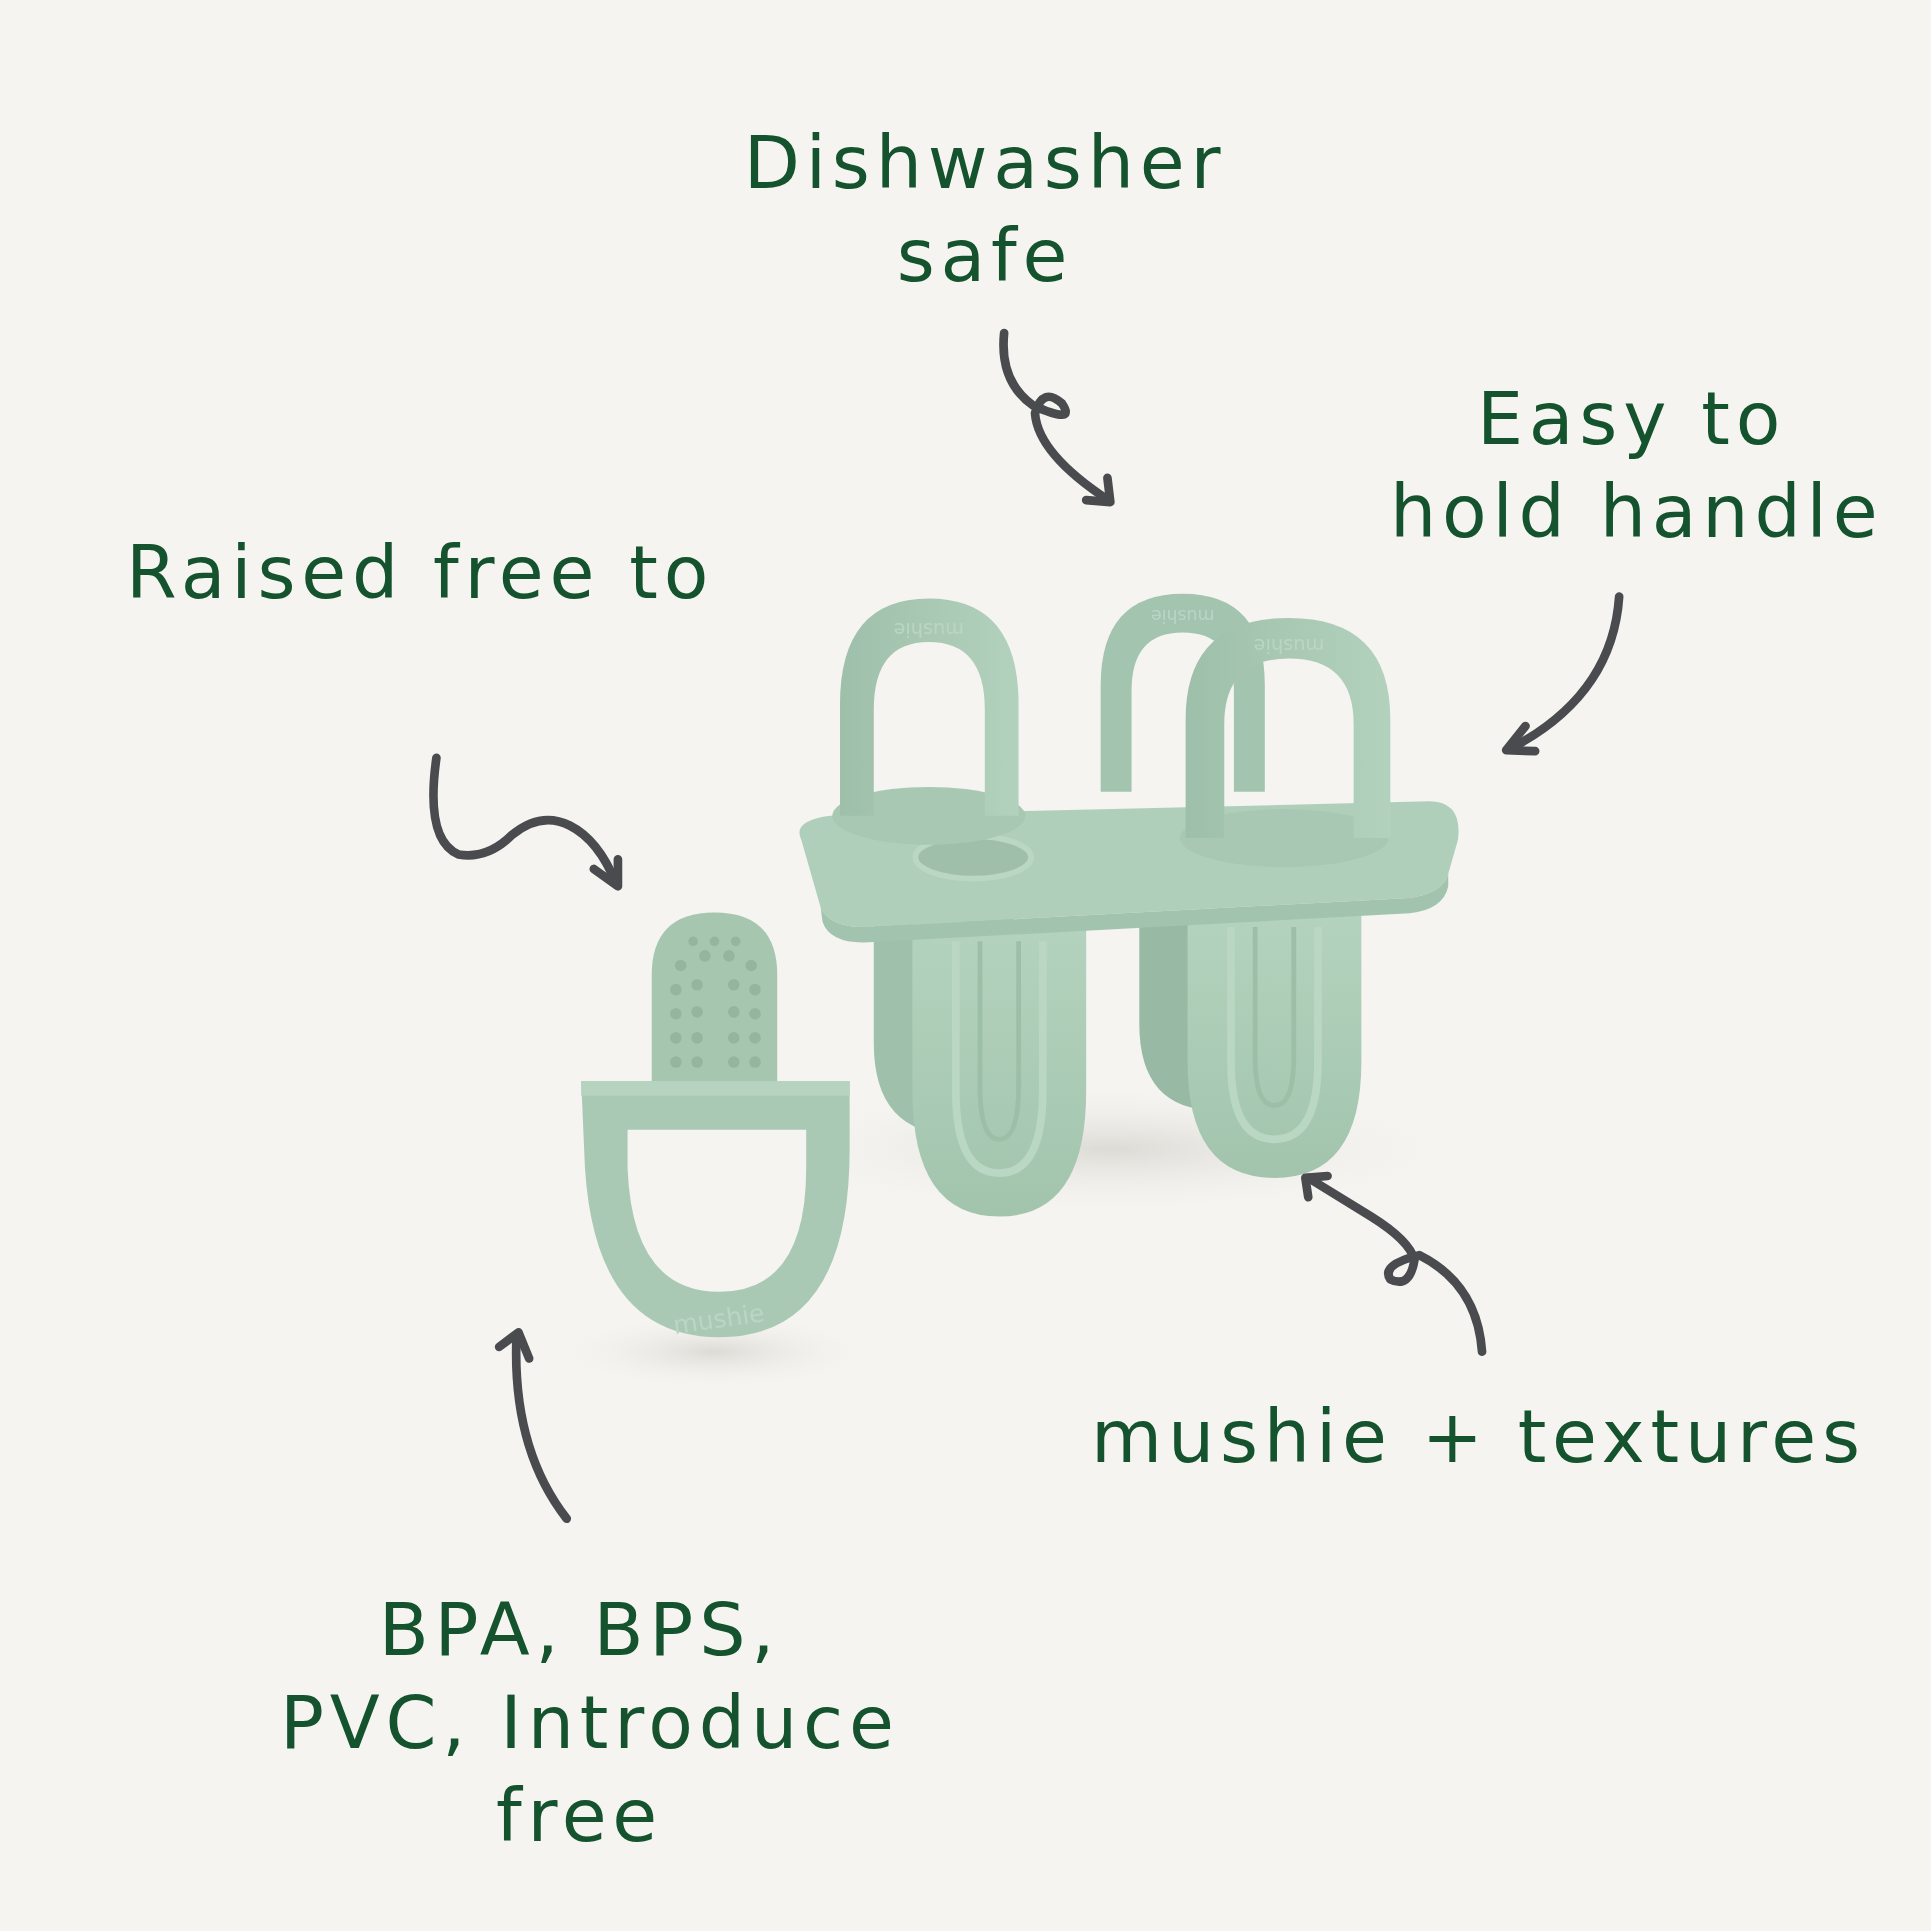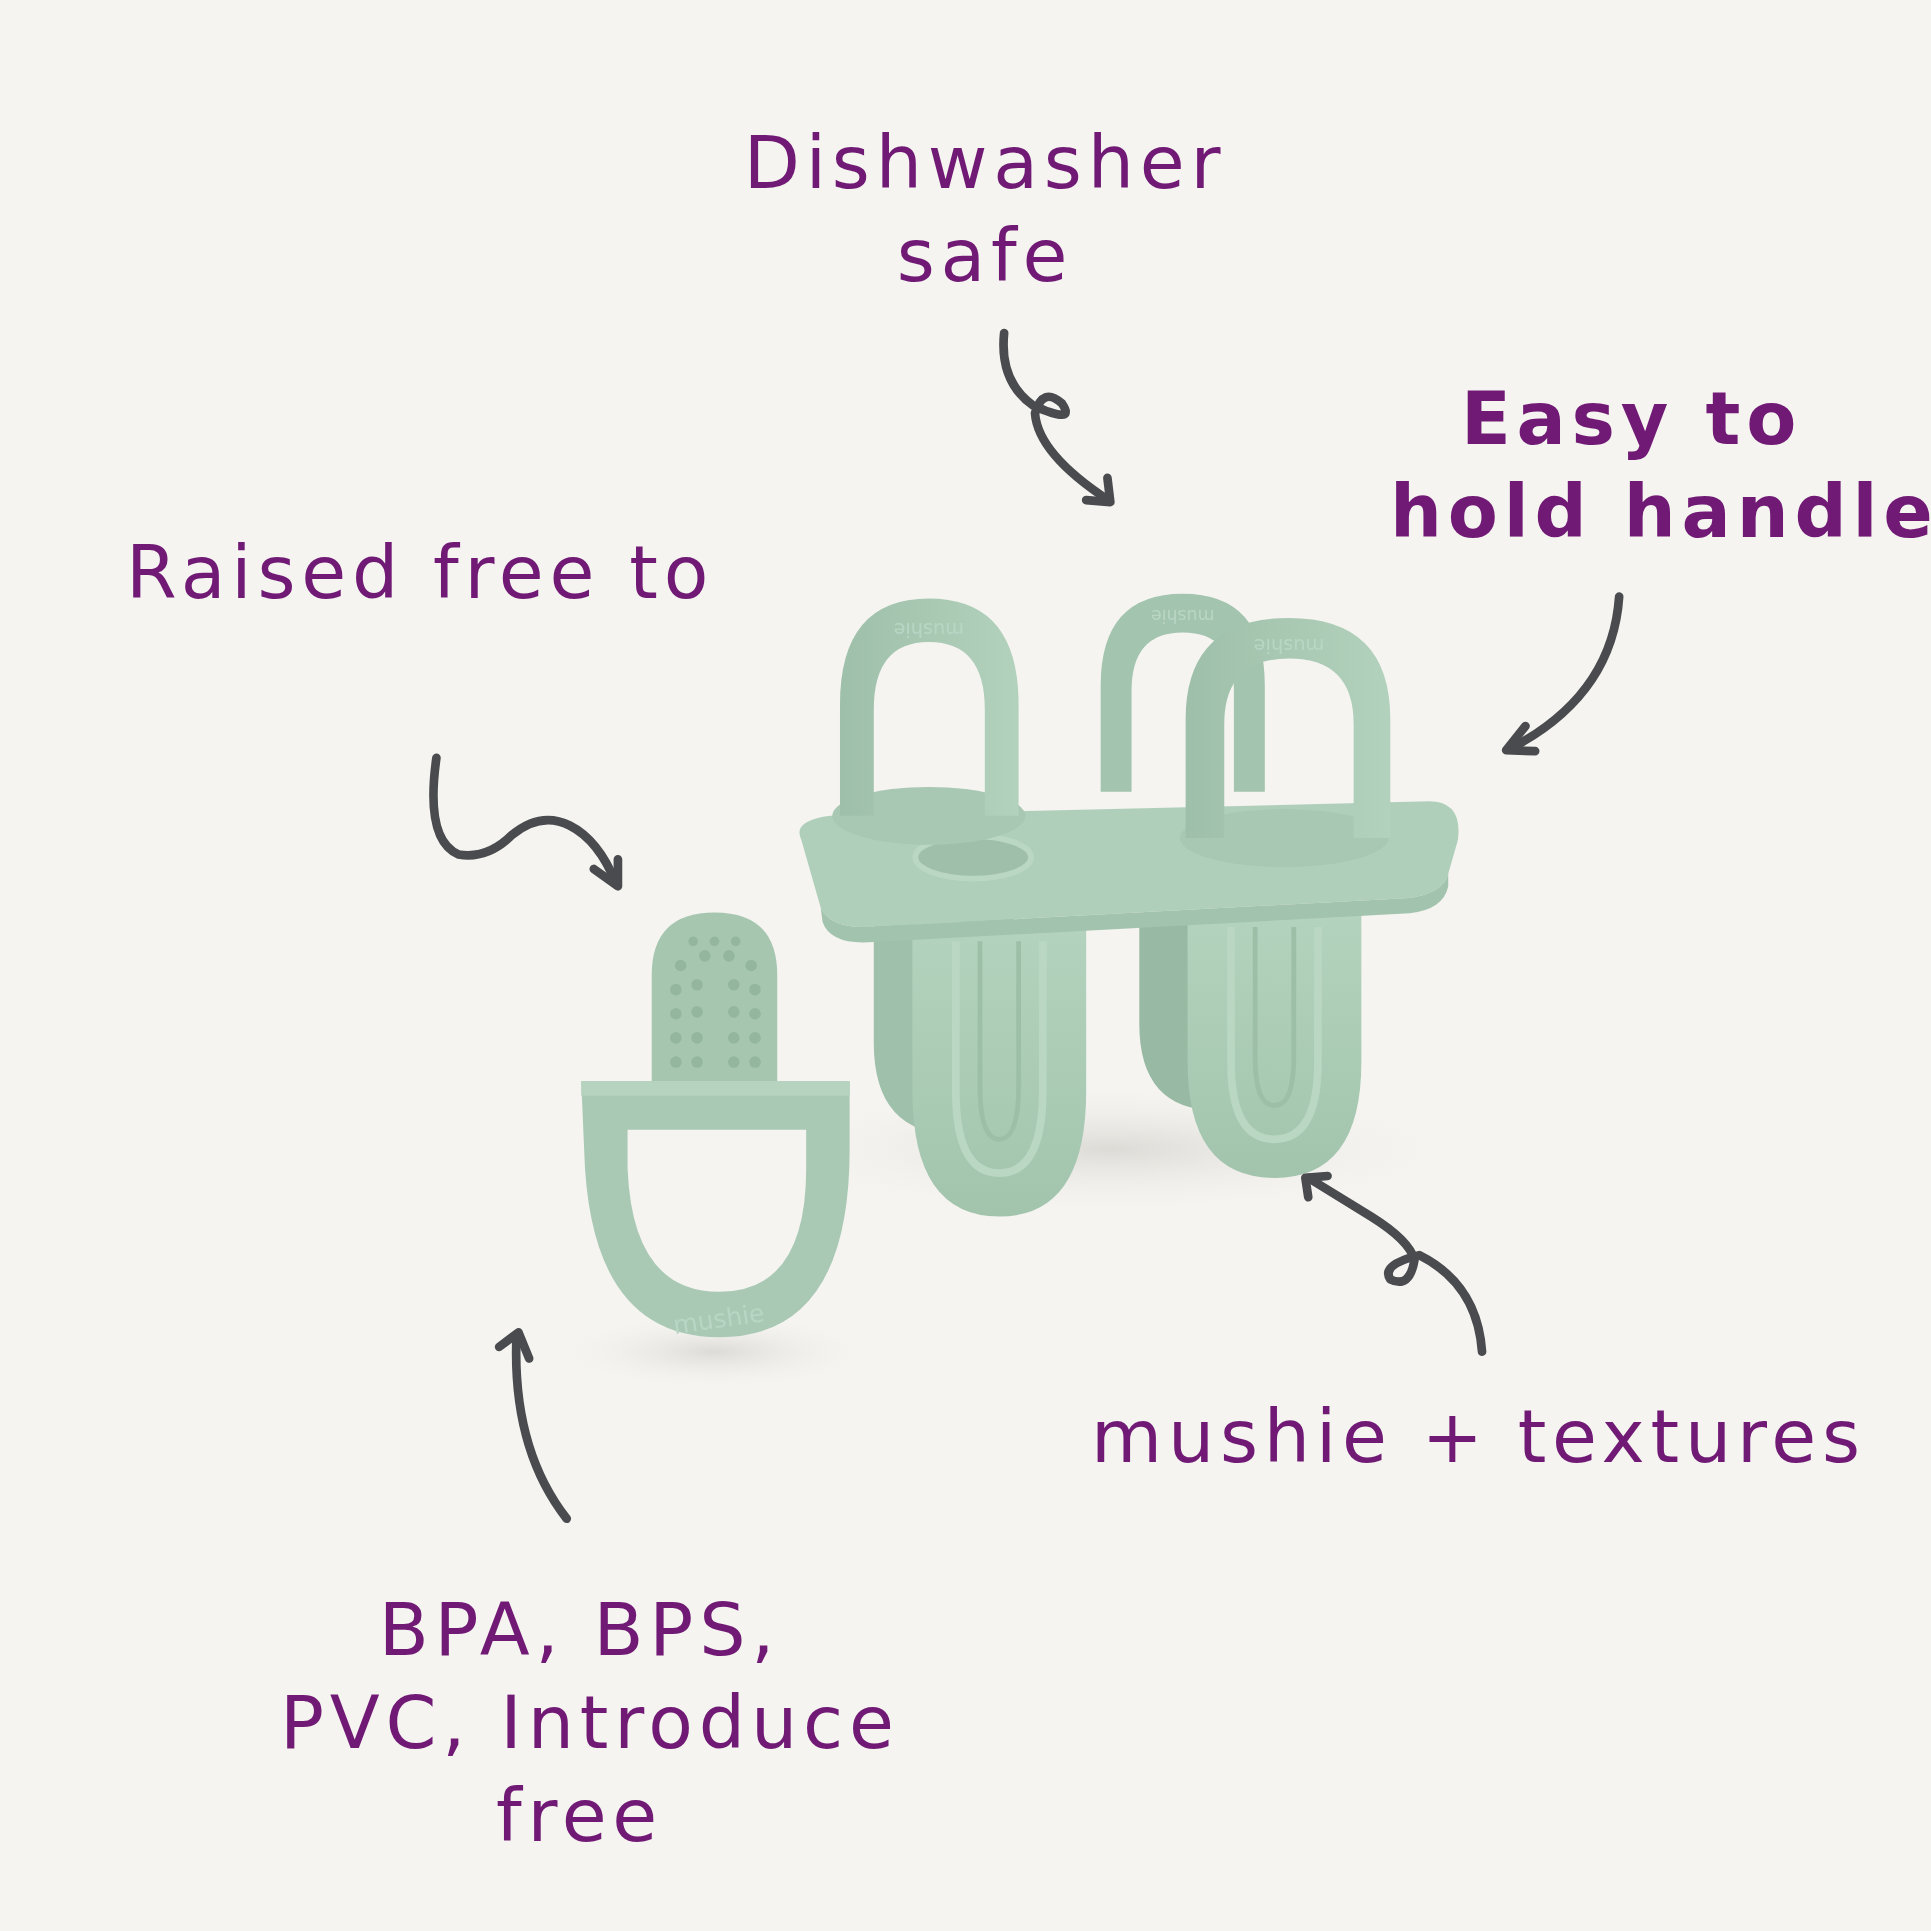--- a/index.html
+++ b/index.html
@@ -5,21 +5,21 @@
   html, body { margin: 0; padding: 0; }
   body {
     width: 1931px; height: 1931px; position: relative; overflow: hidden;
     background: #f5f4f0;
     font-family: "DejaVu Sans", sans-serif;
     color: #4a4b4f;
   }
   .callout {
     position: absolute; text-align: center;
     font-size: 73px; line-height: 93px; letter-spacing: 5.8px;
-    font-weight: normal; color: #701a75;
+    font-weight: normal; color: #14532d;
   }
   .callout span { display: block; white-space: nowrap; }
   svg.layer { position: absolute; left: 0; top: 0; width: 1931px; height: 1931px; }
   .arrow { fill: none; stroke: #4a4b4f; stroke-width: 9; stroke-linecap: round; stroke-linejoin: round; }
   .brand { font-family: "DejaVu Sans", sans-serif; fill: #b9d6c4; }
 </style>
 </head>
 <body>
 
 <svg class="layer" viewBox="0 0 2000 2000">
@@ -125,21 +125,21 @@
     <path class="arrow" d="M587 1573 Q530 1500 535 1383"></path>
     <path class="arrow" d="M517 1395 L537 1380 L548 1407"></path>
   </g>
 </svg>
 
 <div class="callout" style="left:734px; top:116px; width:502px;">
   <span>Dishwasher</span>
   <span>safe</span>
 </div>
 
-<div class="callout" style="left:1390px; top:372px; width:483px;font-weight:bold;">
+<div class="callout" style="left:1390px; top:372px; width:483px;">
   <span>Easy to</span>
   <span>hold handle</span>
 </div>
 
 <div class="callout" style="left:87px; top:526px; width:666px;">
   <span>Raised free to</span>
 </div>
 
 <div class="callout" style="left:1091px; top:1390px; width:714px;">
   <span>mushie + textures</span>

